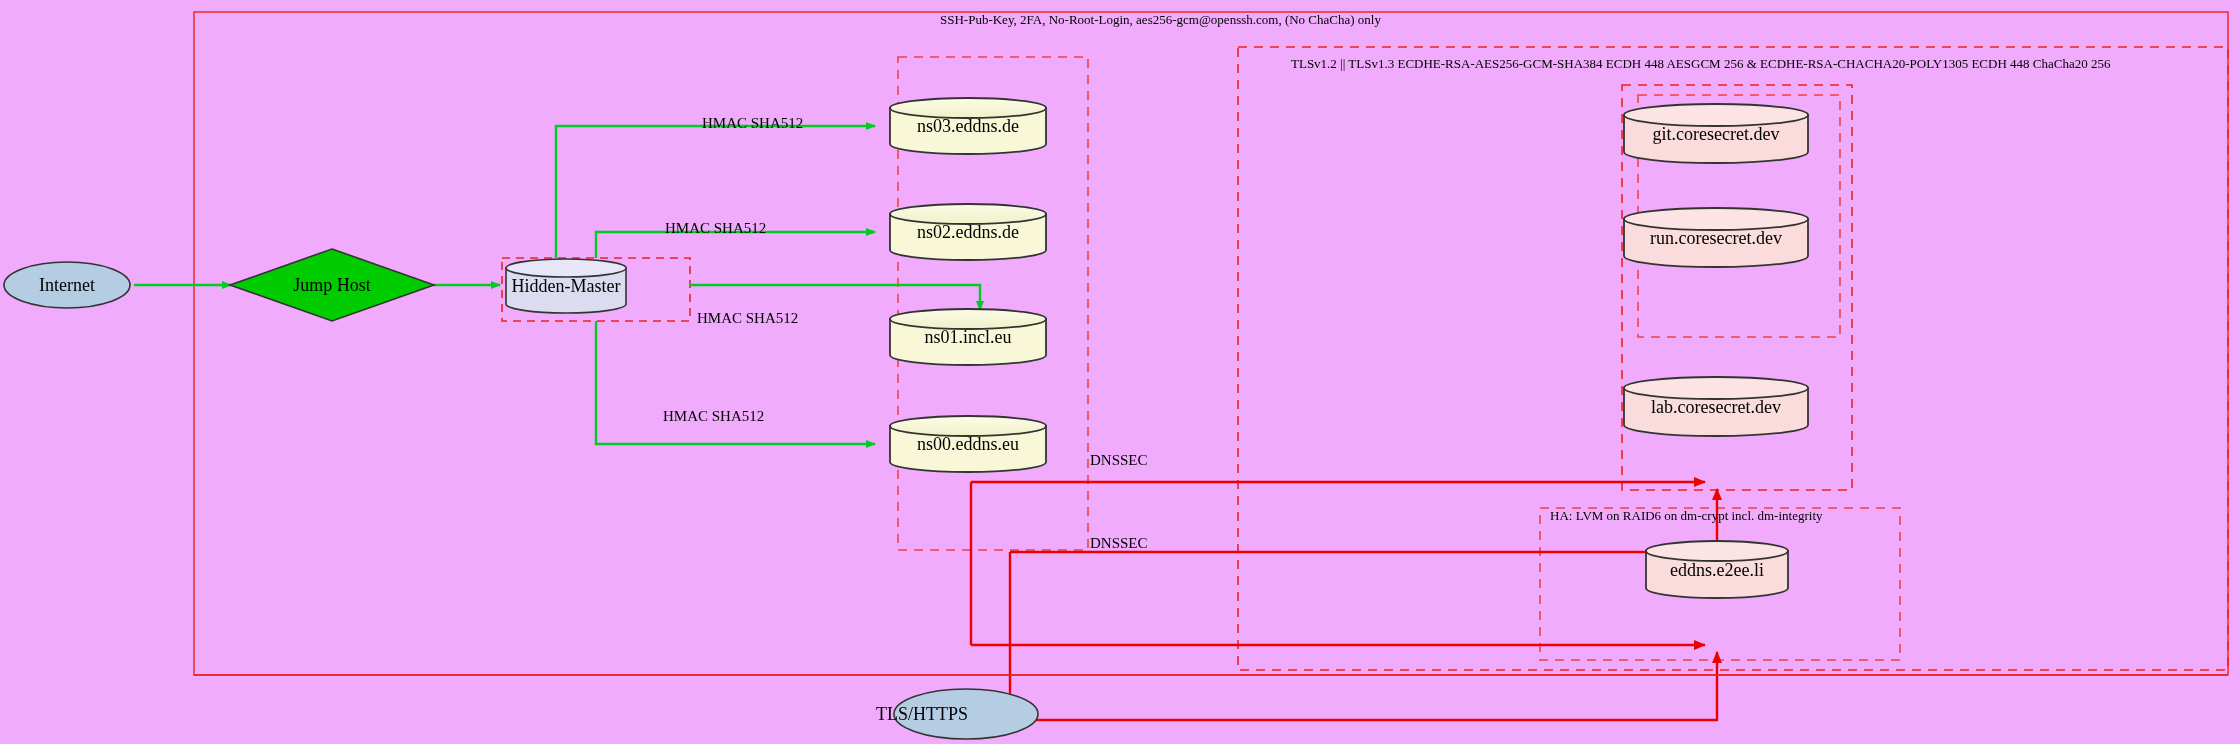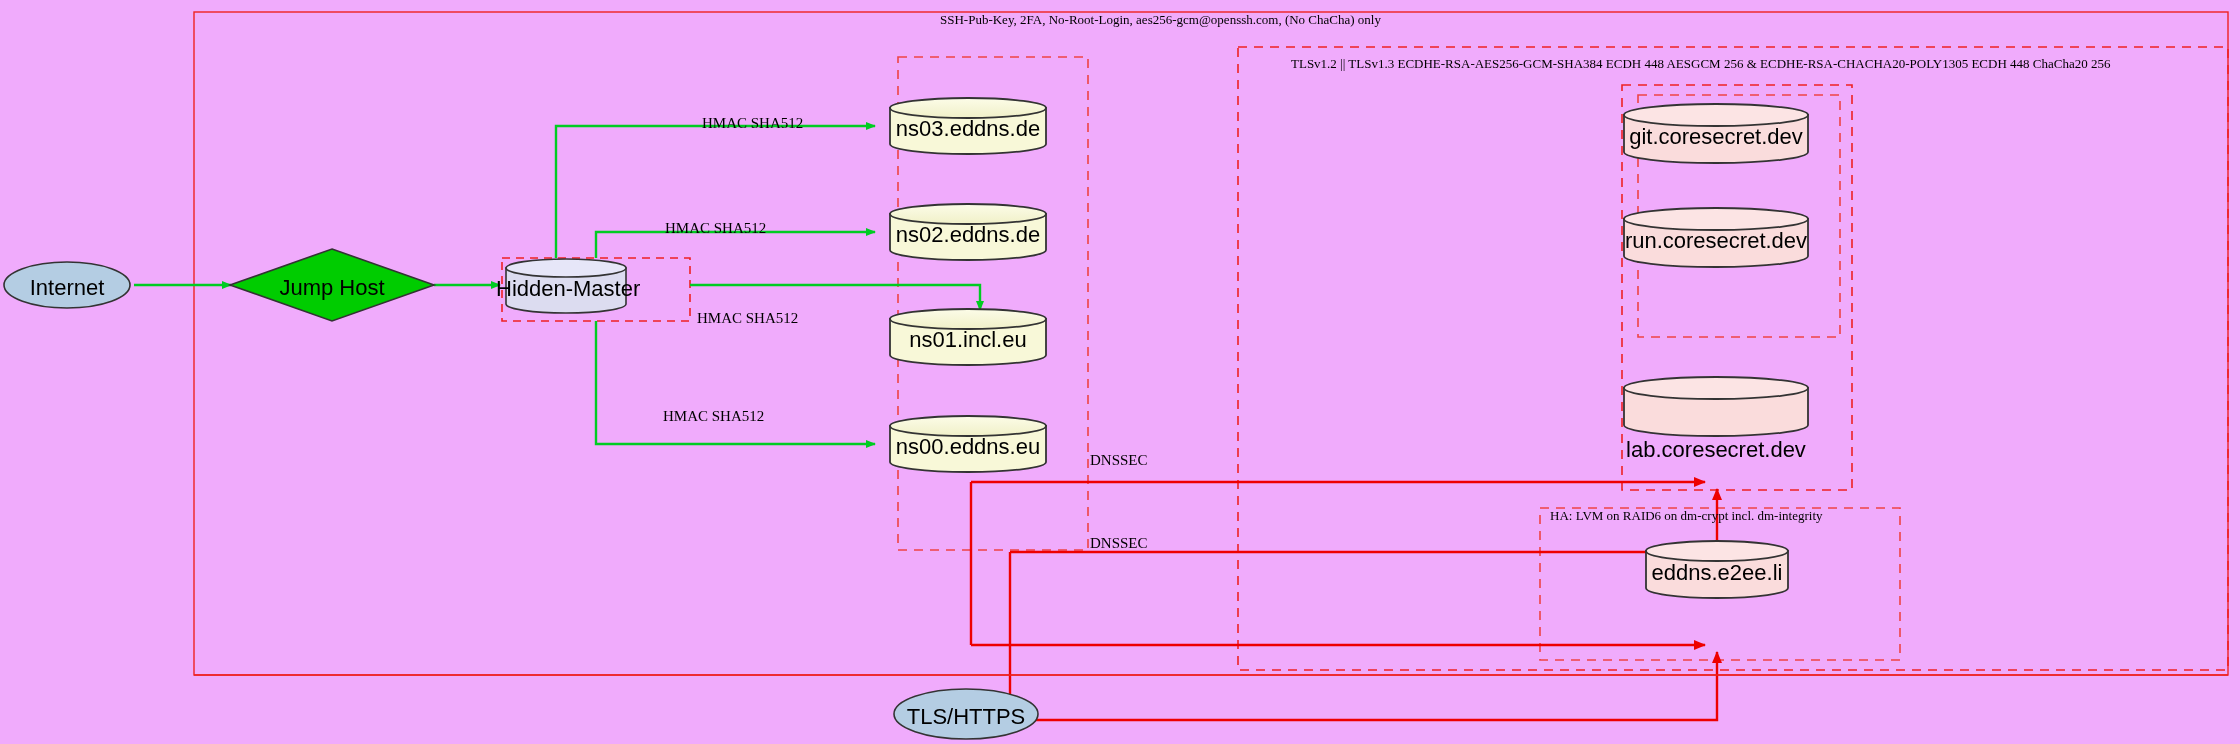--- a/index.html
+++ b/index.html
@@ -31,22 +31,22 @@
   .cluster-label { font-size: 13px; }
   .edge-label-serif {
     position: absolute;
     font-family: "Liberation Serif", serif;
     font-size: 15px;
     color: #000000;
     white-space: nowrap;
   }
   .node-text {
     position: absolute;
-    font-family: Liberation Sans, sans-serif;
-    font-size: 22px;
+    font-family: Liberation Serif, serif;
+    font-size: 18px;
     color: #000000;
     white-space: nowrap;
     text-align: center;
   }
 </style>
 </head>
 <body>
 
 <div id="canvas">
 
@@ -173,25 +173,25 @@
   <div class="node-text" style="left:888px; top:222px; width:160px;">ns02.eddns.de</div>
 
   <div class="node-text" style="left:888px; top:327px; width:160px;">ns01.incl.eu</div>
 
   <div class="node-text" style="left:888px; top:434px; width:160px;">ns00.eddns.eu</div>
 
   <div class="node-text" style="left:1624px; top:124px; width:184px;">git.coresecret.dev</div>
 
   <div class="node-text" style="left:1624px; top:228px; width:184px;">run.coresecret.dev</div>
 
-  <div class="node-text" style="left:1624px; top:397px; width:184px;margin-top:40px;">lab.coresecret.dev</div>
+  <div class="node-text" style="left:1624px; top:397px; width:184px;">lab.coresecret.dev</div>
 
   <div class="node-text" style="left:1646px; top:560px; width:142px;">eddns.e2ee.li</div>
 
-  <div class="node-text" style="left:896px; top:704px; width:140px;text-align:center;">TLS/HTTPS</div>
+  <div class="node-text" style="left:852px; top:704px; width:140px;text-align:center;">TLS/HTTPS</div>
 
   <div class="edge-label-serif" style="left:702px; top:115px;">HMAC SHA512</div>
 
   <div class="edge-label-serif" style="left:665px; top:220px;">HMAC SHA512</div>
 
   <div class="edge-label-serif" style="left:697px; top:310px;">HMAC SHA512</div>
 
   <div class="edge-label-serif" style="left:663px; top:408px;">HMAC SHA512</div>
 
   <div class="edge-label-serif" style="left:1090px; top:452px;">DNSSEC</div>

